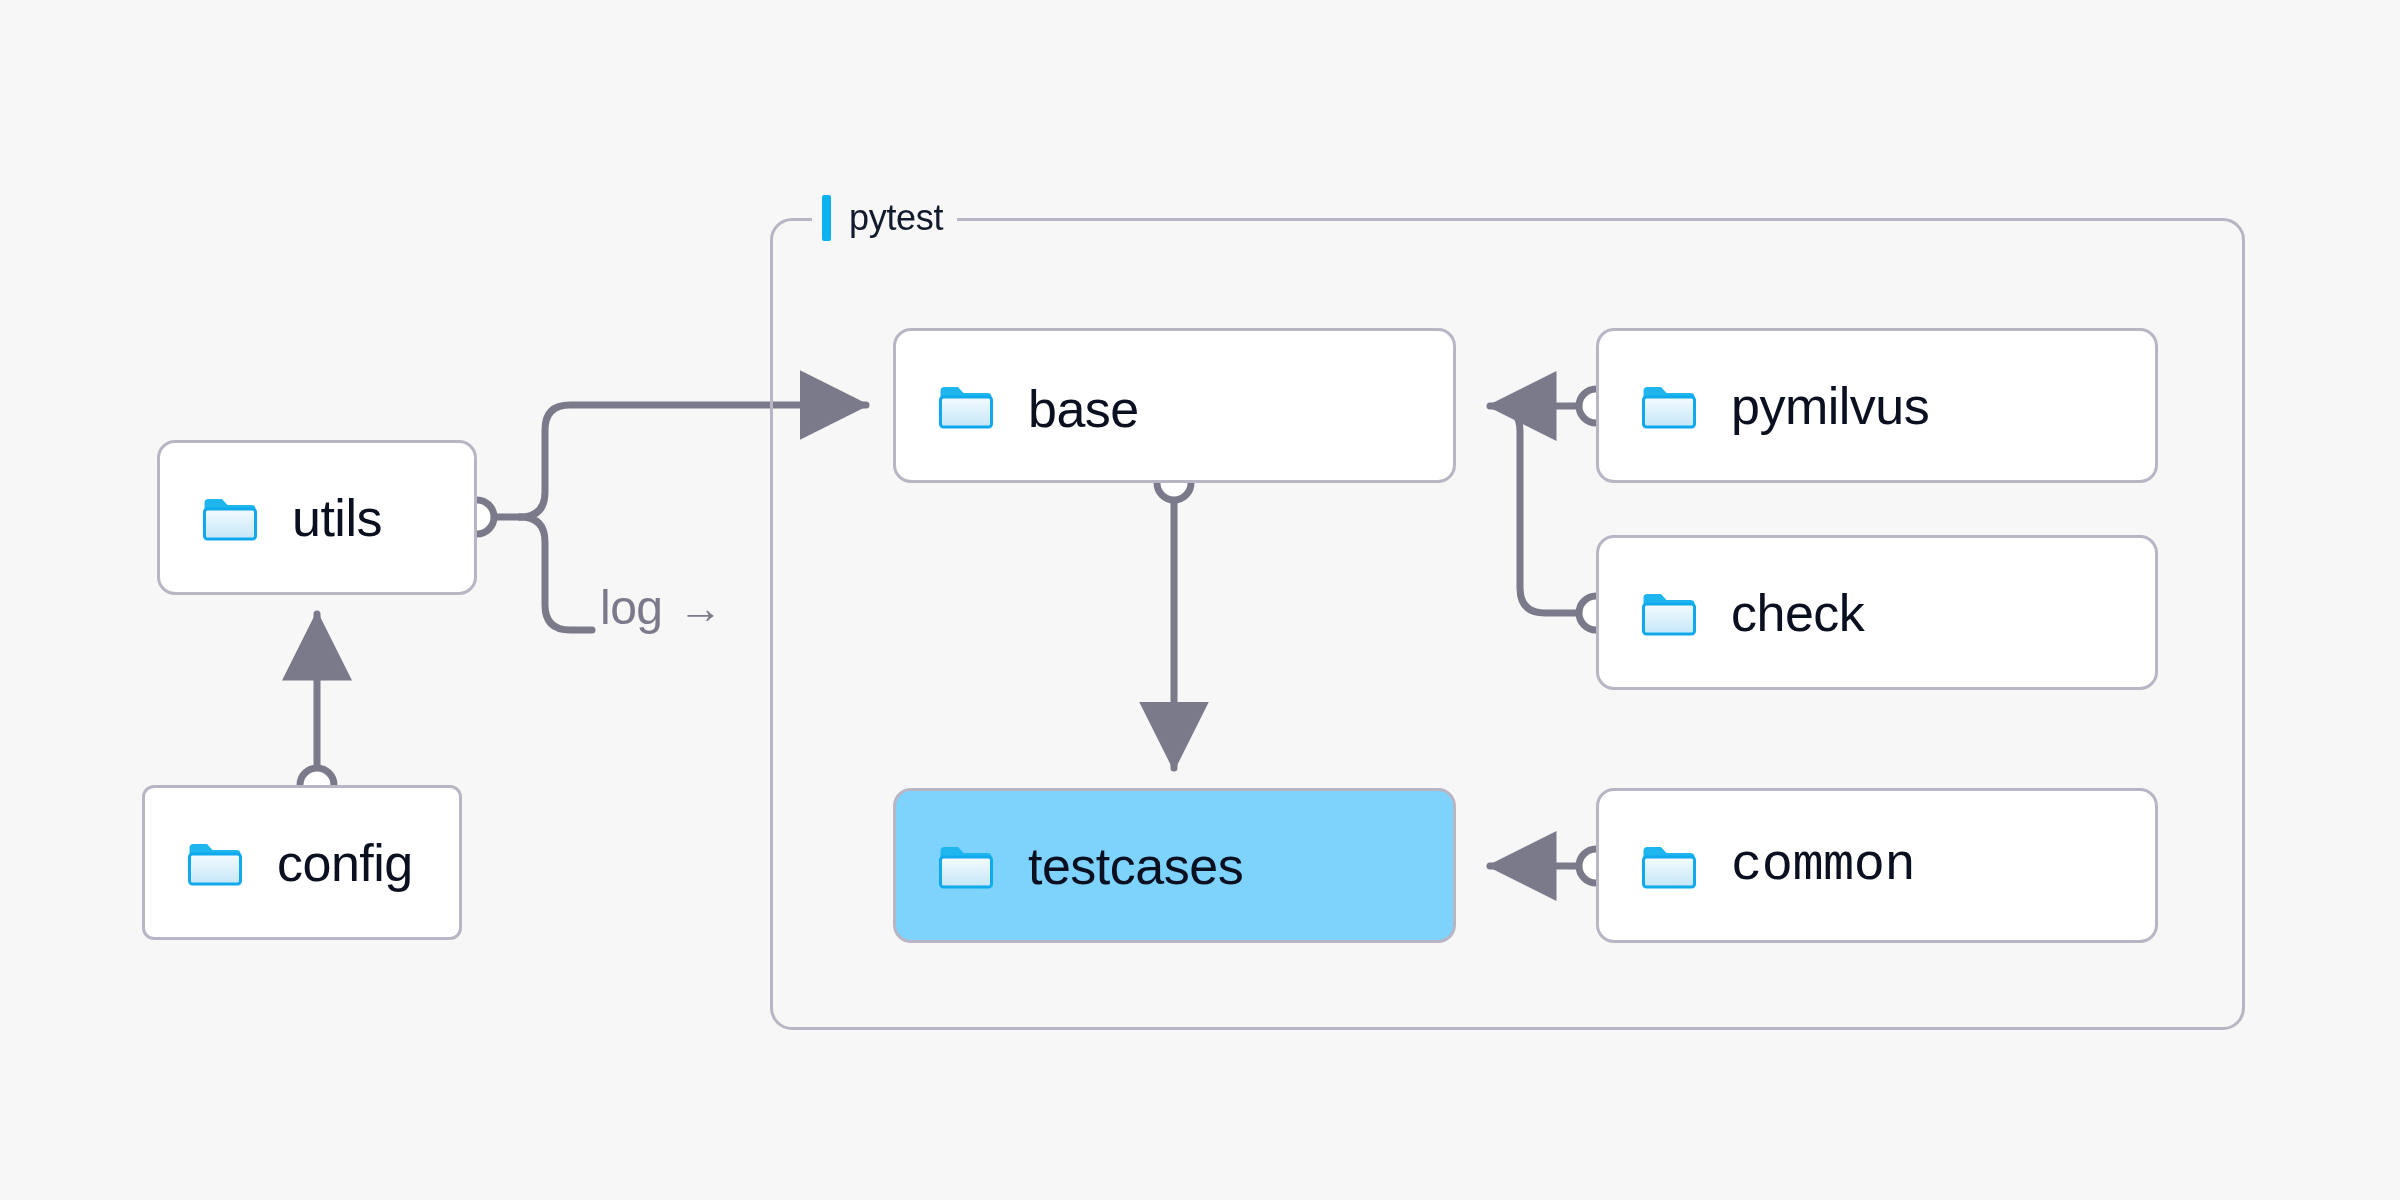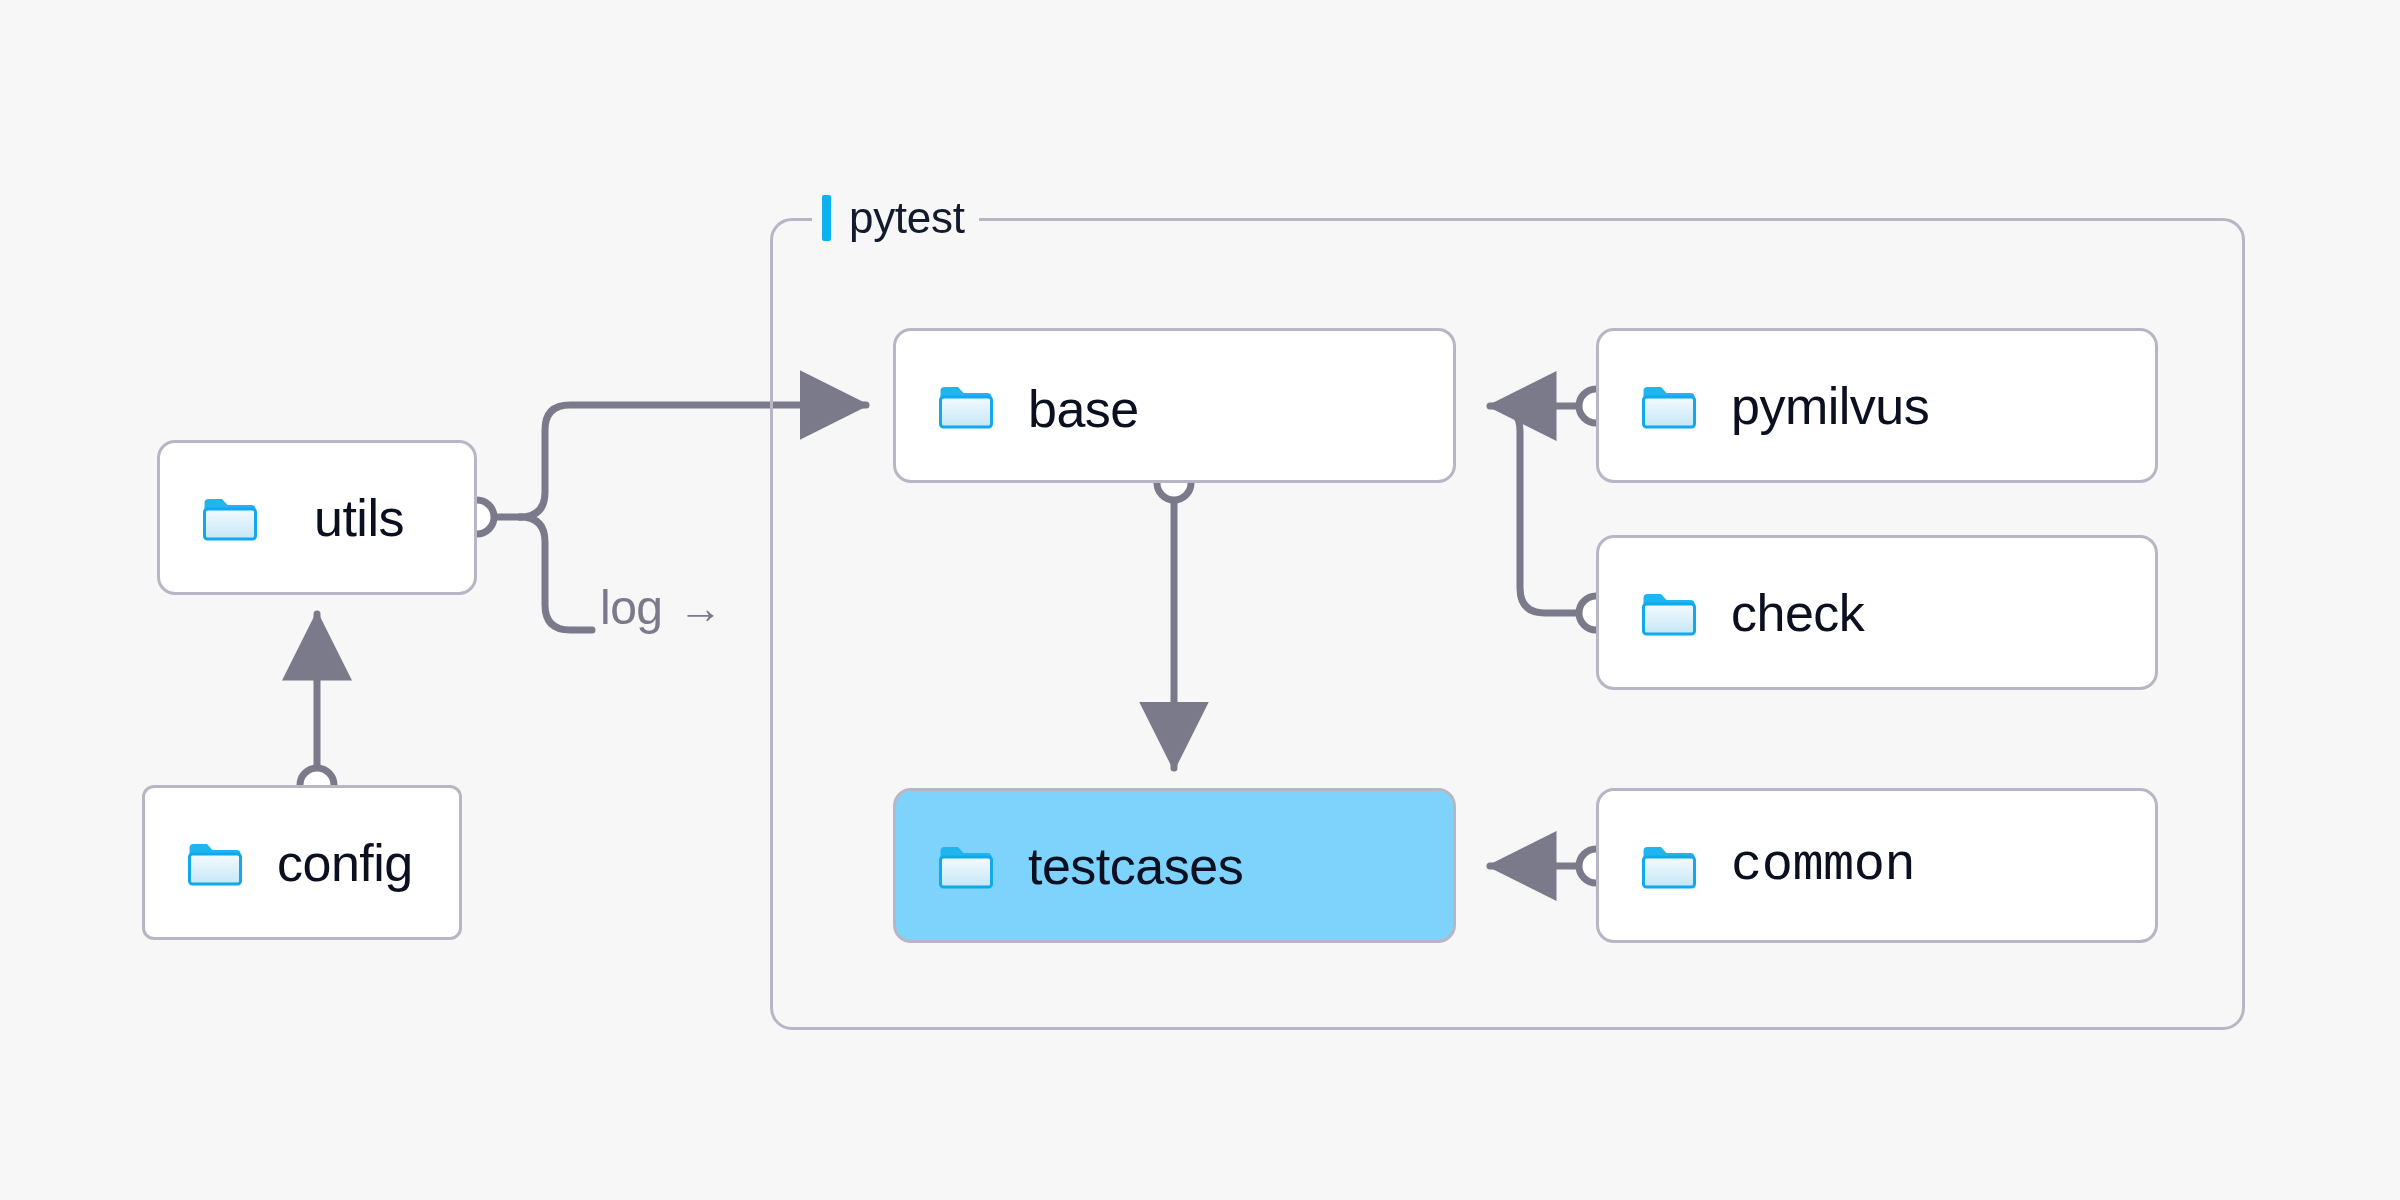--- a/index.html
+++ b/index.html
@@ -47,21 +47,21 @@
     box-sizing: border-box;
   }
   .group-label-bar {
     width: 9px;
     height: 46px;
     border-radius: 2px;
     background: #0cb2f0;
     flex: 0 0 auto;
   }
   .group-label-text {
-    font-size: 44px;
+    font-size: 36px;
     color: #121a2e;
     letter-spacing: -0.3px;
     white-space: nowrap;
   }
 
   
   .node {
     position: absolute;
     box-sizing: border-box;
     background: #ffffff;
@@ -161,21 +161,21 @@
     <span>log</span>
     <span class="edge-label-arrow">→</span>
   </div>
 
   <div id="node-layer">
       <div class="node" style="left: 157px; top: 440px; width: 320px; height: 155px; background: rgb(255, 255, 255); border-color: rgb(184, 182, 196);">
         <svg class="folder-icon" viewBox="0 0 56 48">
           <path d="M2.5 9 a4 4 0 0 1 4-4 H20 l5.5 6 H49.5 a4 4 0 0 1 4 4 V42 a3 3 0 0 1 -3 3 H5.5 a3 3 0 0 1 -3 -3 Z" fill="#1fb6f0"></path>
           <path d="M2.5 18 a3 3 0 0 1 3 -3 H50.5 a3 3 0 0 1 3 3 V42 a3 3 0 0 1 -3 3 H5.5 a3 3 0 0 1 -3 -3 Z" fill="url(#folder-grad)" stroke="#0fa9ec" stroke-width="3"></path>
         </svg>
-        <span class="node-label" style="color: rgb(11, 16, 32); margin-left: 22px;">utils</span>
+        <span class="node-label" style="color: rgb(11, 16, 32);">utils</span>
       </div>
       <div class="node" style="left: 142px; top: 785px; width: 320px; height: 155px; background: rgb(255, 255, 255); border-color: rgb(184, 182, 196); border-radius: 12px;">
         <svg class="folder-icon" viewBox="0 0 56 48">
           <path d="M2.5 9 a4 4 0 0 1 4-4 H20 l5.5 6 H49.5 a4 4 0 0 1 4 4 V42 a3 3 0 0 1 -3 3 H5.5 a3 3 0 0 1 -3 -3 Z" fill="#1fb6f0"></path>
           <path d="M2.5 18 a3 3 0 0 1 3 -3 H50.5 a3 3 0 0 1 3 3 V42 a3 3 0 0 1 -3 3 H5.5 a3 3 0 0 1 -3 -3 Z" fill="url(#folder-grad)" stroke="#0fa9ec" stroke-width="3"></path>
         </svg>
         <span class="node-label" style="color: rgb(11, 16, 32);">config</span>
       </div>
       <div class="node" style="left: 893px; top: 328px; width: 563px; height: 155px; background: rgb(255, 255, 255); border-color: rgb(184, 182, 196);">
         <svg class="folder-icon" viewBox="0 0 56 48">

